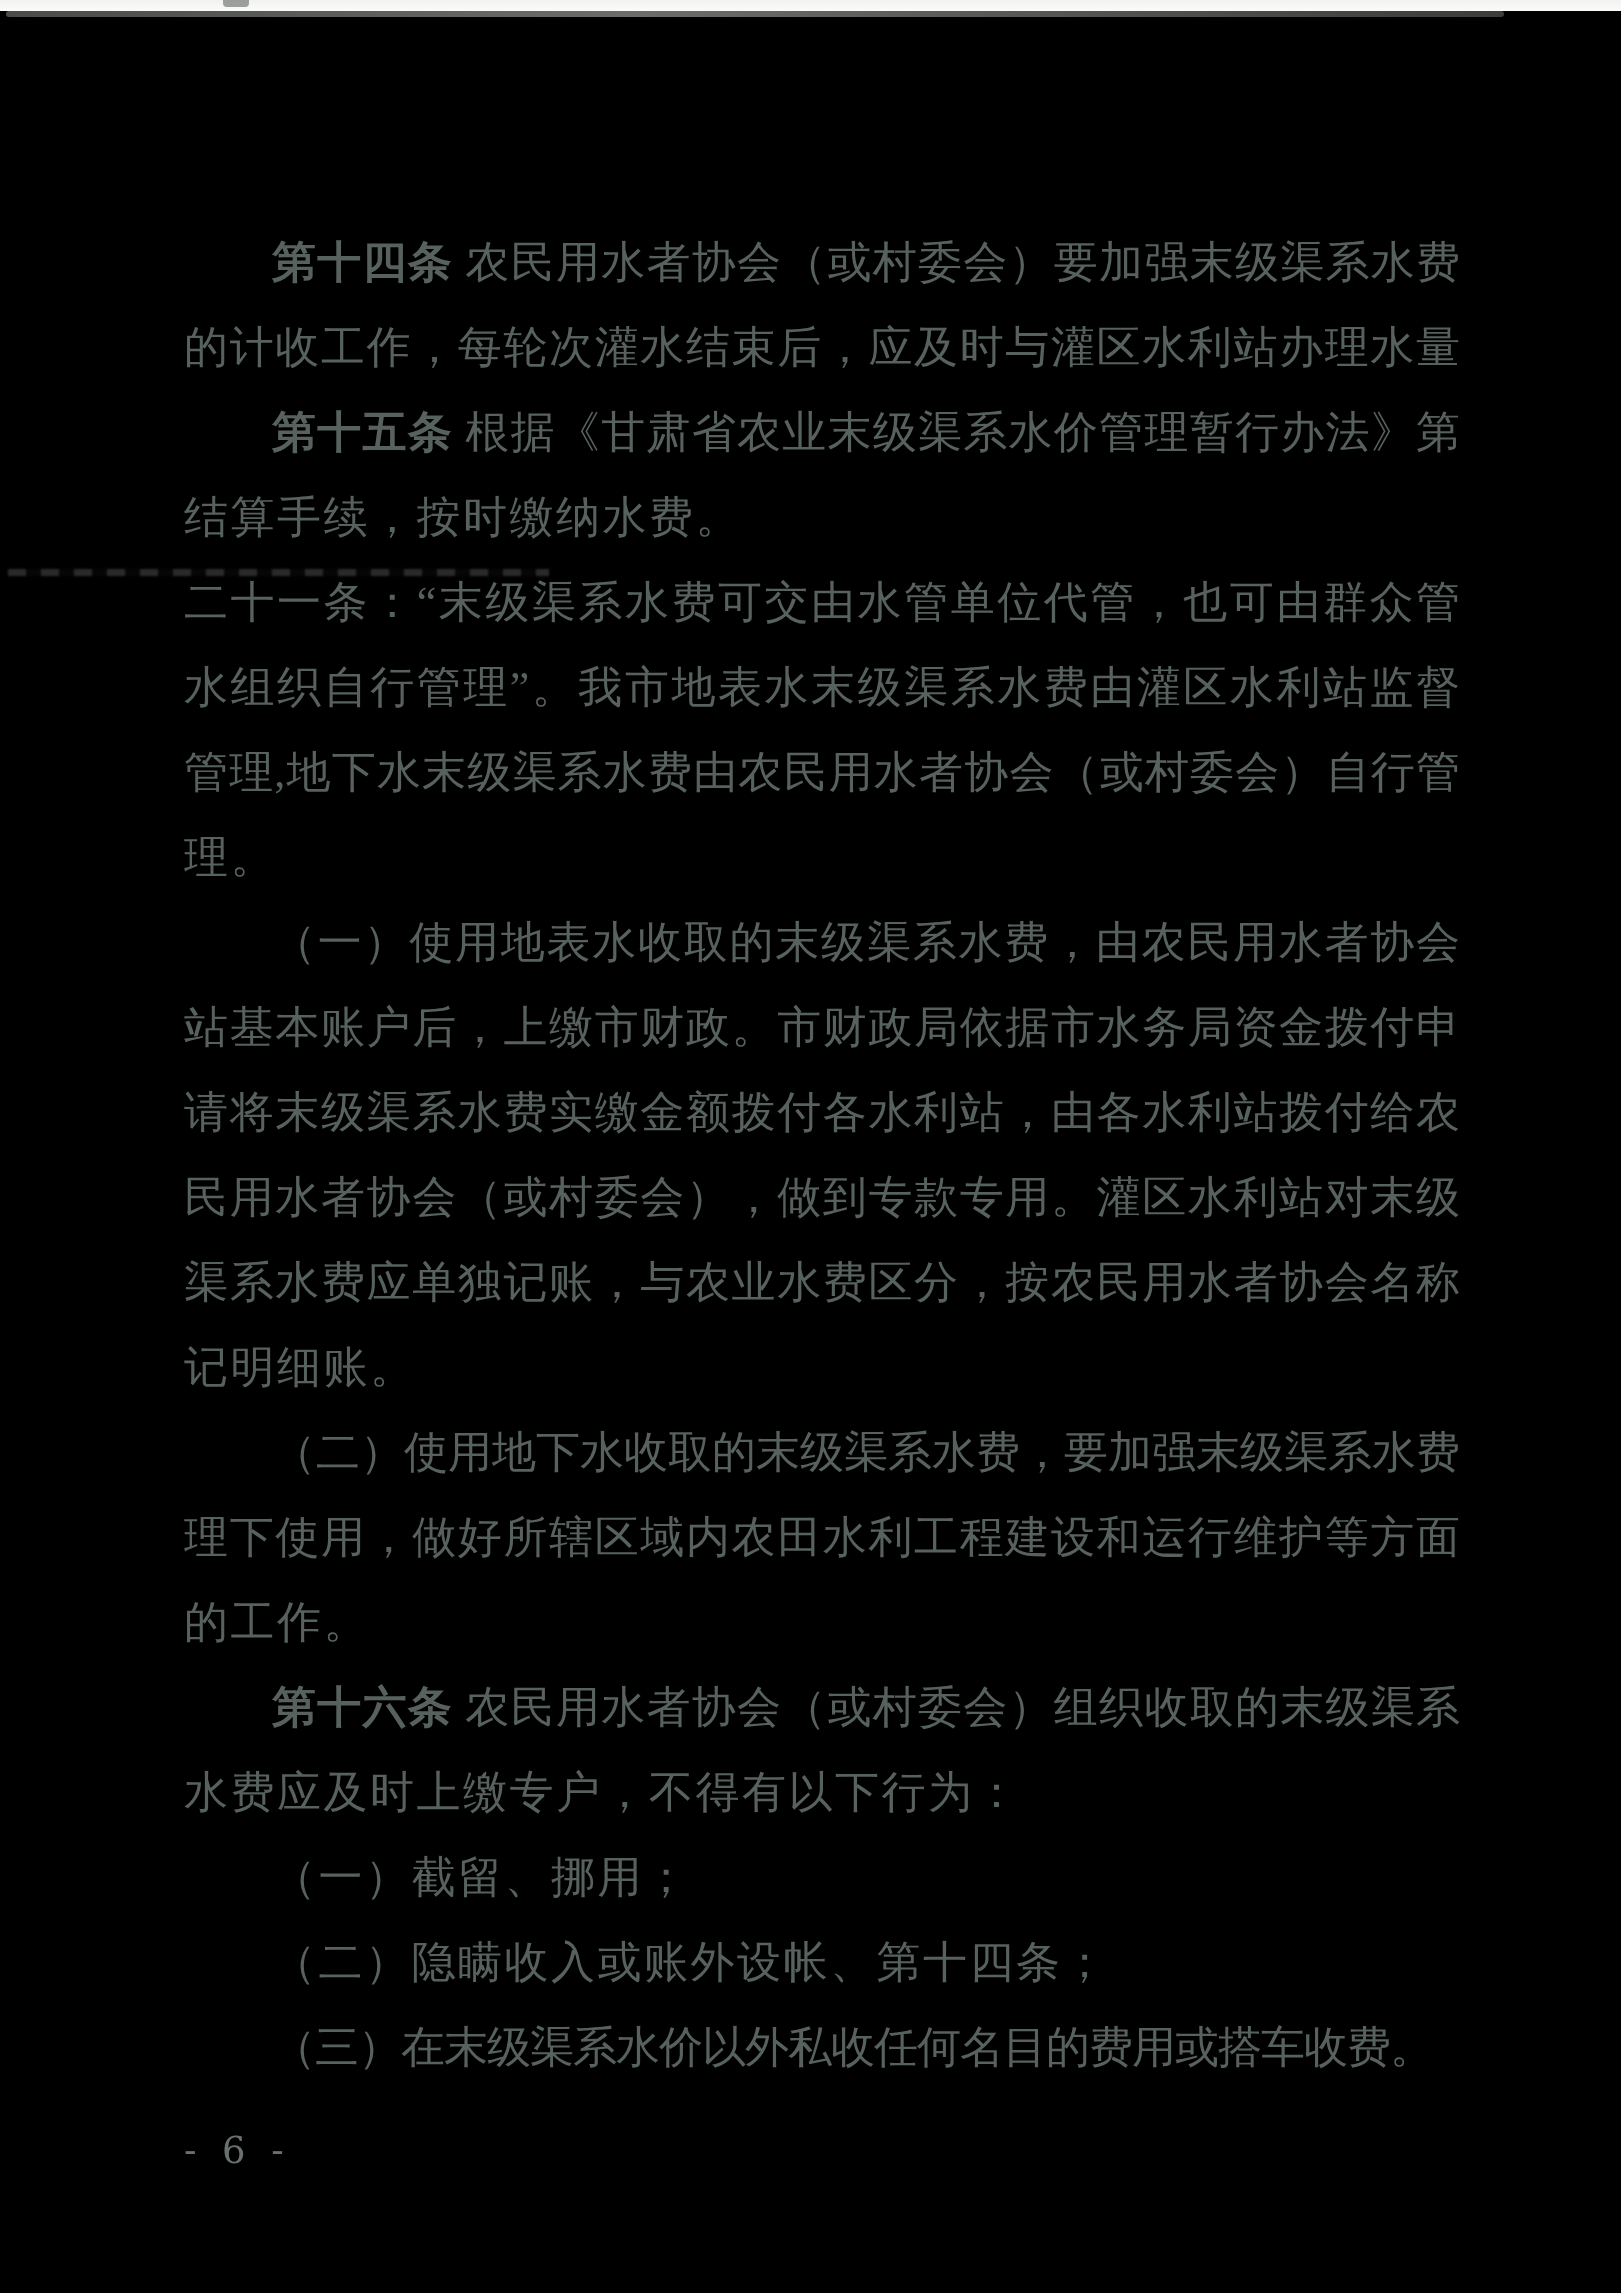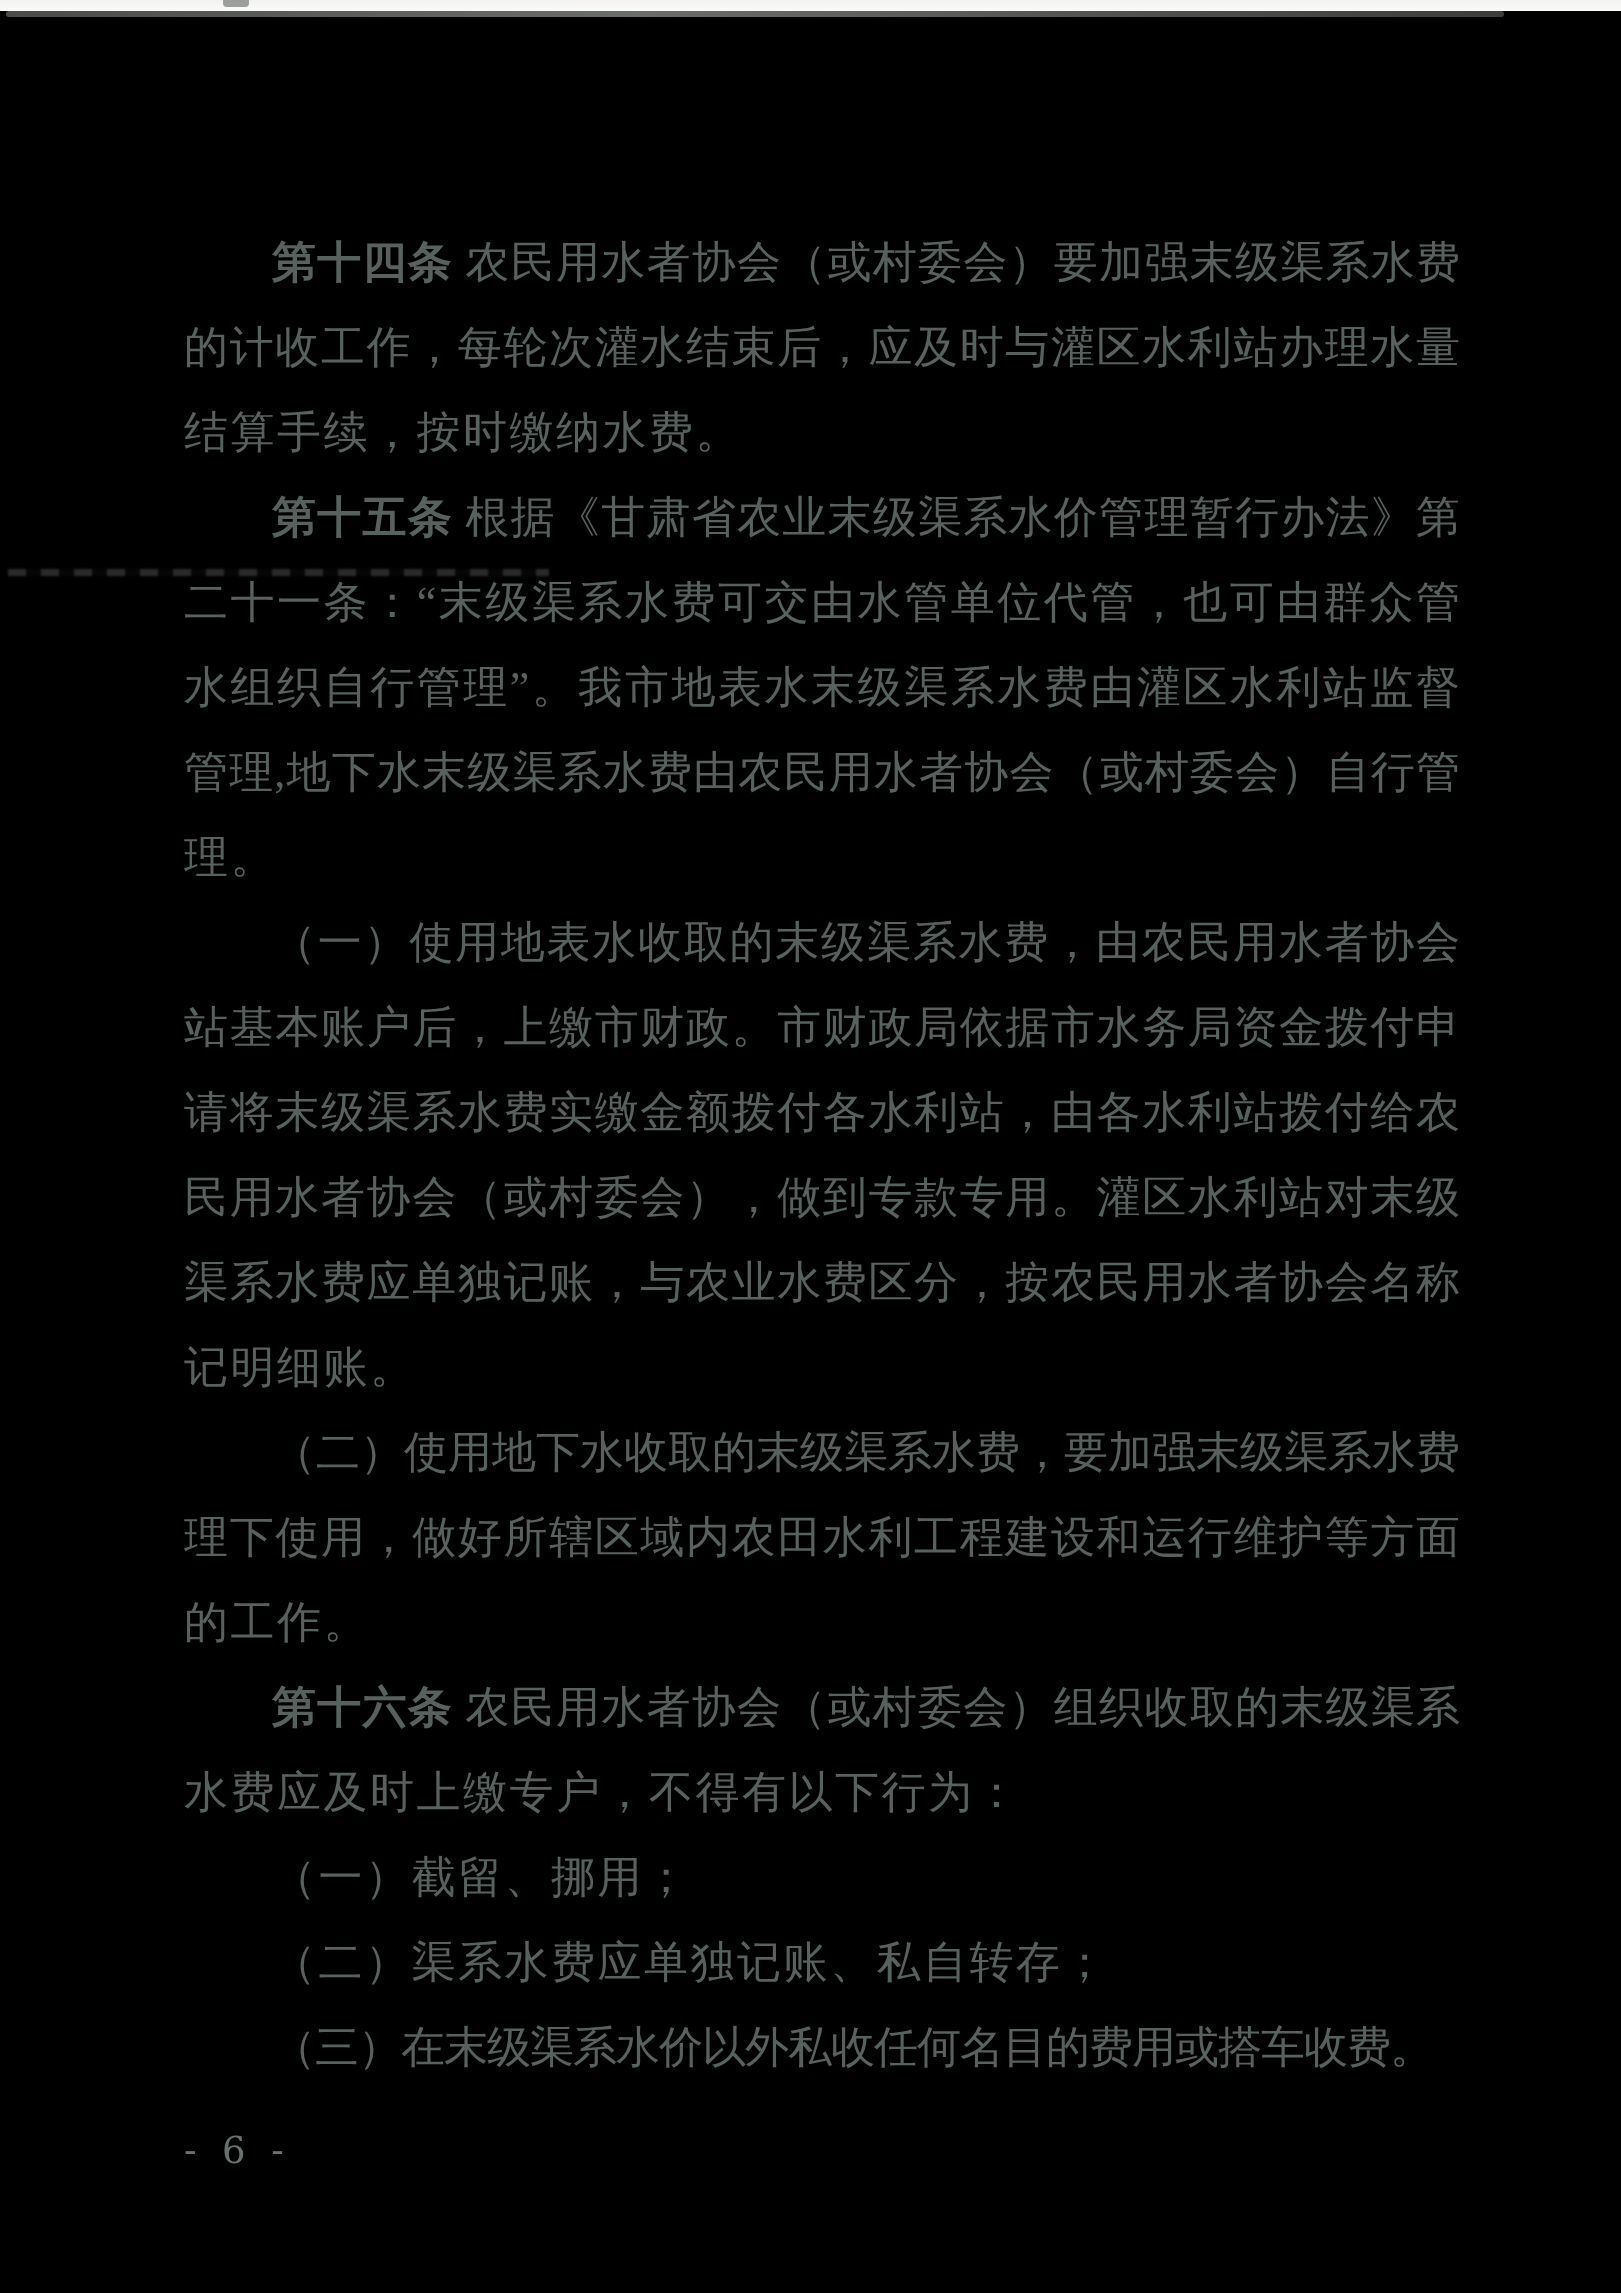--- a/index.html
+++ b/index.html
@@ -99,37 +99,37 @@
 
 <div class="page">
   <div class="top-band"></div>
   <div class="top-shadow"></div>
   <div class="top-notch"></div>
   <div class="smudge"></div>
 
   <div class="doc-body">
       <div class="line just ind"><span class="art">第十四条</span> 农民用水者协会（或村委会）要加强末级渠系水费</div>
       <div class="line just">的计收工作，每轮次灌水结束后，应及时与灌区水利站办理水量</div>
+      <div class="line just ind"><span class="art">第十五条</span> 根据《甘肃省农业末级渠系水价管理暂行办法》第</div>
       <div class="line">结算手续，按时缴纳水费。</div>
-      <div class="line just ind"><span class="art">第十五条</span> 根据《甘肃省农业末级渠系水价管理暂行办法》第</div>
       <div class="line just">二十一条：“末级渠系水费可交由水管单位代管，也可由群众管</div>
       <div class="line just">水组织自行管理”。我市地表水末级渠系水费由灌区水利站监督</div>
       <div class="line just">管理,地下水末级渠系水费由农民用水者协会（或村委会）自行管</div>
       <div class="line">理。</div>
       <div class="line just ind">（一）使用地表水收取的末级渠系水费，由农民用水者协会</div>
       <div class="line just">站基本账户后，上缴市财政。市财政局依据市水务局资金拨付申</div>
       <div class="line just">请将末级渠系水费实缴金额拨付各水利站，由各水利站拨付给农</div>
       <div class="line just">民用水者协会（或村委会），做到专款专用。灌区水利站对末级</div>
       <div class="line just">渠系水费应单独记账，与农业水费区分，按农民用水者协会名称</div>
       <div class="line">记明细账。</div>
       <div class="line just ind">（二）使用地下水收取的末级渠系水费，要加强末级渠系水费</div>
       <div class="line just">理下使用，做好所辖区域内农田水利工程建设和运行维护等方面</div>
       <div class="line">的工作。</div>
       <div class="line just ind"><span class="art">第十六条</span> 农民用水者协会（或村委会）组织收取的末级渠系</div>
       <div class="line">水费应及时上缴专户，不得有以下行为：</div>
       <div class="line ind">（一）截留、挪用；</div>
-      <div class="line ind">（二）渠系水费应单独记账、私自转存；</div>
+      <div class="line ind">（二）隐瞒收入或账外设帐、第十四条；</div>
       <div class="line ind tight">（三）在末级渠系水价以外私收任何名目的费用或搭车收费。</div>
     </div>
 
   <div class="page-num">- 6 -</div>
 </div>
 
 
 </body></html>

